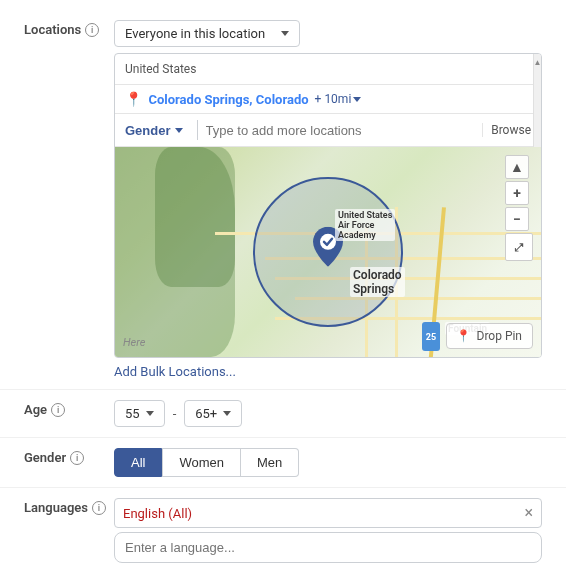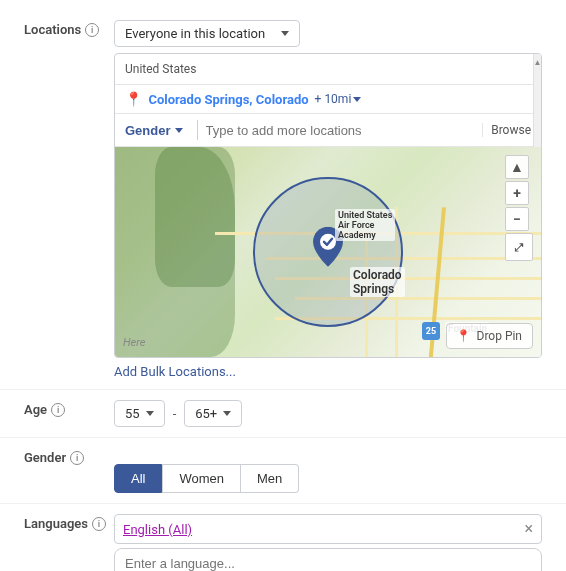--- a/index.html
+++ b/index.html
@@ -322,21 +322,20 @@
       gap: 0;
     }
 
     .gender-btn {
       padding: 6px 16px;
       border: 1px solid #ccd0d5;
       background: #fff;
       cursor: pointer;
       font-size: 13px;
       color: #333;
-      margin-top: 16px;
     }
 
     .gender-btn:first-child {
       border-radius: 4px 0 0 4px;
     }
 
     .gender-btn:last-child {
       border-radius: 0 4px 4px 0;
       border-left: none;
     }
@@ -363,22 +362,21 @@
       border-radius: 4px;
       padding: 6px 8px;
       display: flex;
       align-items: center;
       justify-content: space-between;
       background: #fff;
     }
 
     .lang-tag {
       font-size: 13px;
-      color: #a21caf;
-      text-decoration: underline;
+      color: #b91c1c;
     }
 
     .lang-remove {
       cursor: pointer;
       color: #888;
       font-size: 16px;
       line-height: 1;
     }
 
     .lang-input-box {
@@ -496,21 +494,21 @@
               <path d="M15 0 C6.7 0 0 6.7 0 15 C0 26 15 40 15 40 C15 40 30 26 30 15 C30 6.7 23.3 0 15 0Z" fill="#3b5998"></path>
               <circle cx="15" cy="15" r="8" fill="white"></circle>
               <path d="M11 15 L14 18 L19 12" stroke="#3b5998" stroke-width="2.5" fill="none" stroke-linecap="round" stroke-linejoin="round"></path>
             </svg>
           </div>
 
           <div class="map-label" style="top:62px;left:220px;font-size:9px;">United States<br>Air Force<br>Academy</div>
           <div class="map-label" style="top:120px;left:235px;">Colorado<br>Springs</div>
           <div class="map-label" style="top:175px;left:330px;font-size:10px;">Fountain</div>
 
-          <div style="position:absolute;top:175px;left:307px;width:18px;height:18px;background:#4a90d9;border-radius:3px;display:flex;align-items:center;justify-content:center;color:white;font-size:9px;font-weight:bold;">25</div>
+          <div style="position:absolute;top:175px;left:307px;width:18px;height:29px;background:#4a90d9;border-radius:3px;display:flex;align-items:center;justify-content:center;color:white;font-size:9px;font-weight:bold;">25</div>
 
           <div class="here-logo">
             <span>Here</span>
           </div>
 
           <div class="map-controls">
             <div class="map-btn map-nav-btn">▲</div>
             <div class="map-btn">+</div>
             <div class="map-btn">−</div>
             <div class="map-btn map-expand-btn" style="font-size:11px;">⤢</div>

